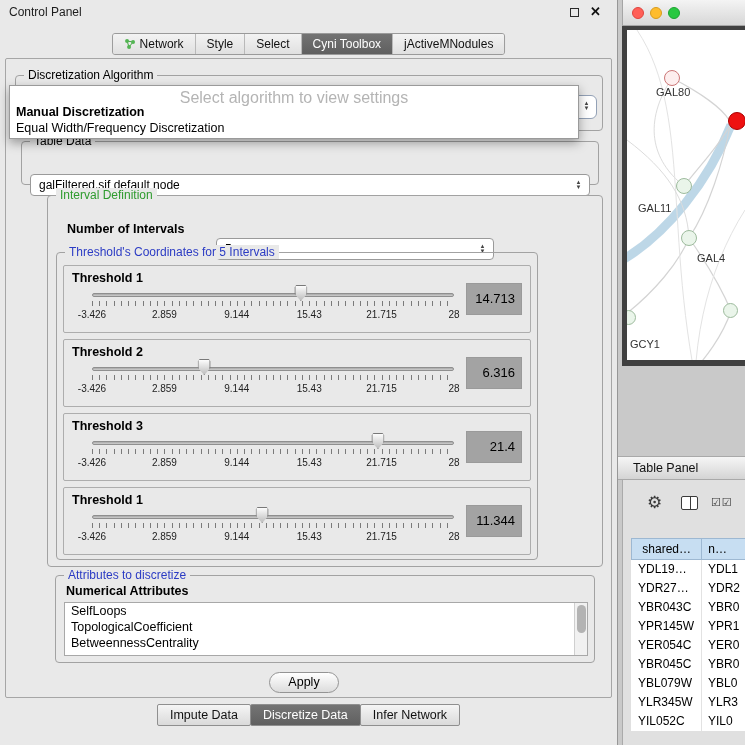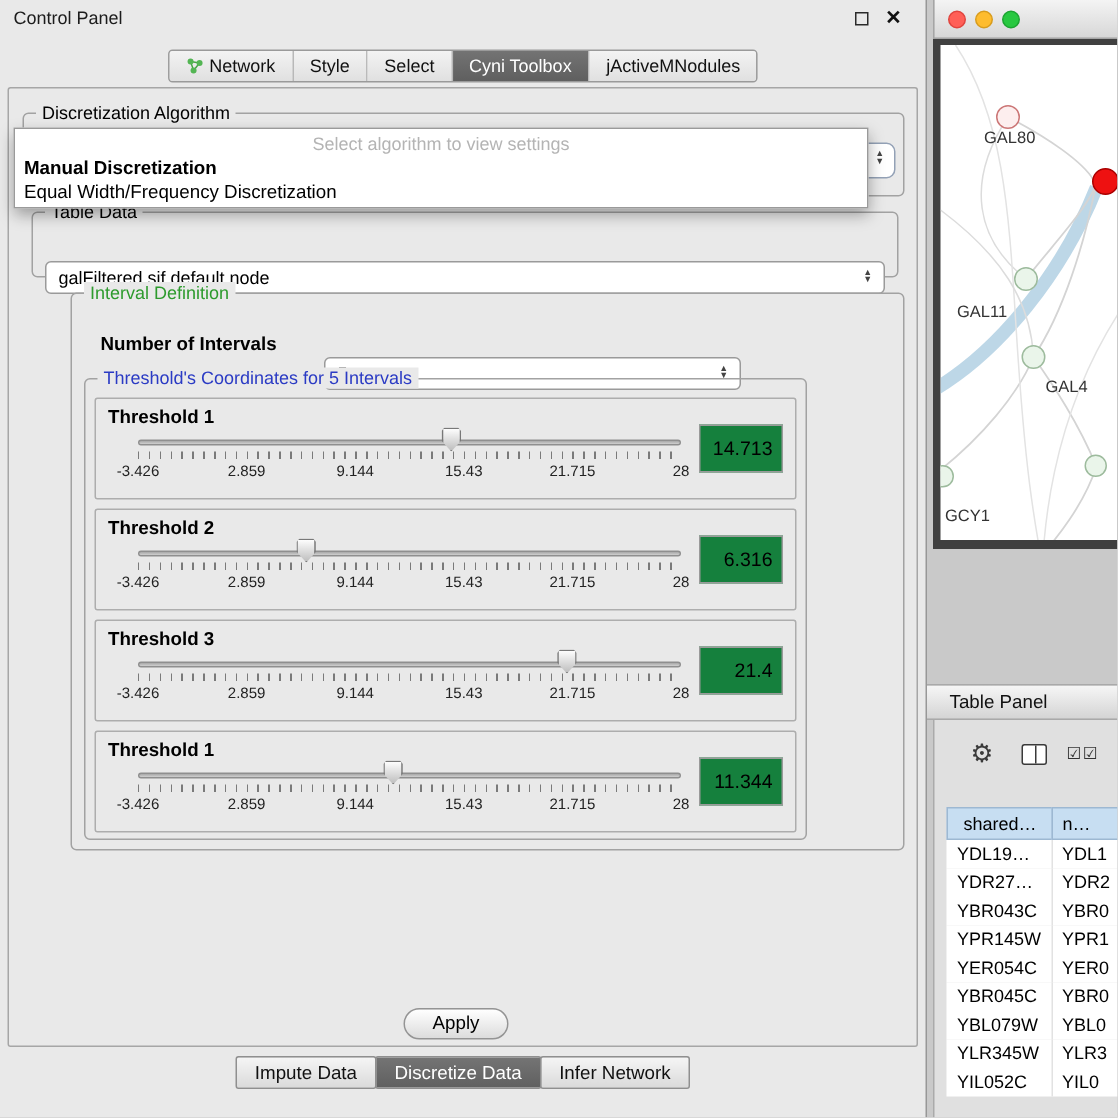--- a/index.html
+++ b/index.html
@@ -32,21 +32,21 @@
 
   
   .algo-group { left:9px; top:16px; width:588px; height:56px; }
   .combo-fragment { position:absolute; left:551px; top:36px; width:40px; height:24px;
     background:#fff; border:1px solid #93a1b6; border-radius:6px; }
   .combo-fragment .stepper { right:3px; }
 
   
   .popup { position:absolute; left:3px; top:26px; width:570px; height:54px; background:#fff;
     border:1px solid #9a9a9a; box-shadow:0 4px 10px rgba(0,0,0,.35); z-index:20; }
-  .popup-placeholder { position:absolute; left:0; top:3px; width:100%; text-align:center; font-size:12px; color:#b4b4b4; }
+  .popup-placeholder { position:absolute; left:0; top:3px; width:100%; text-align:center; font-size:16px; color:#b4b4b4; }
   .popup-item { position:absolute; left:6px; font-size:12.5px; color:#000; white-space:nowrap; }
   .popup-item.bold { font-weight:bold; top:19px; }
   .popup-item.plain { top:35px; }
 
   
   .tabledata-group { left:15px; top:82px; width:578px; height:44px; }
   .combo { position:relative; height:22px; background:#fff; border:1px solid #9a9a9a; border-radius:4px;
     font-size:12px; color:#000; line-height:20px; padding-left:8px;margin-top:20px; }
   .tabledata-combo { position:absolute; left:8px; top:12px; width:560px; }
   .stepper { position:absolute; right:4px; top:2px; width:13px; height:16px; display:flex; flex-direction:column; align-items:center; justify-content:center; color:#444; }
@@ -64,21 +64,21 @@
   .slider-track { position:absolute; left:28px; top:27px; width:362px; height:4px;
     background:linear-gradient(#a8a8a8,#cfcfcf); border:1px solid #8f8f8f; border-radius:2px; }
   .slider-ticks { position:absolute; left:28px; top:35px; width:362px; height:5px;
     background:repeating-linear-gradient(90deg,#7a7a7a 0 1px,transparent 1px 7.24px); }
   .tick-labels { position:absolute; left:28px; top:43px; width:362px; height:12px; }
   .tick-label { position:absolute; transform:translateX(-50%); font-size:10px; color:#222; white-space:nowrap; }
   .slider-thumb { position:absolute; top:19px; width:13px; height:16px; transform:translateX(-50%);
     background:linear-gradient(#fdfdfd,#bfbfbf); border:1px solid #787878;
     clip-path:polygon(15% 0,85% 0,100% 15%,100% 55%,50% 100%,0 55%,0 15%); z-index:2; }
   .slider-wrap { position:absolute; left:0; top:0; width:100%; height:100%; }
-  .value-box { position:absolute; left:402px; top:17px; width:56px; height:32px; background:#15803d;
+  .value-box { position:absolute; left:402px; top:17px; width:56px; height:32px; background:#a3a3a3;
     border:1px solid #9a9a9a; font-size:13px; color:#000; text-align:right; line-height:30px; padding-right:6px; }
 
   
   .attr-group { left:49px; top:516px; width:540px; height:88px; }
   .attr-title { position:absolute; left:10px; top:8px; font-size:12.5px; font-weight:bold; color:#000; }
   .attr-list { position:absolute; left:8px; top:26px; width:524px; height:54px; background:#fff; border:1px solid #a8a8a8; overflow:hidden; }
   .list-item { font-size:12.5px; color:#000; line-height:16px; padding-left:6px; white-space:nowrap; }
   .attr-scrollbar { position:absolute; right:0; top:0; width:13px; height:100%; background:#f1f1f1; border-left:1px solid #cfcfcf; }
   .attr-scroll-thumb { position:absolute; left:1.5px; top:2px; width:9px; height:28px; background:#b3b3b3; border-radius:5px; }
 
@@ -273,20 +273,34 @@
                   <span class="tick-label" style="left: 80%;">21.715</span>
                   <span class="tick-label" style="left: 100%;">28</span>
                 </div>
               <div class="slider-thumb" style="margin-left: 0px; left: 198.14px;"></div>
             </div>
             <div class="value-box">11.344</div>
           </div>
         </div>
       </div>
 
+      <div class="group attr-group">
+        <span class="group-label blue">Attributes to discretize</span>
+        <span class="attr-title">Numerical Attributes</span>
+        <div class="attr-list">
+          <div>
+              <div class="list-item">SelfLoops</div>
+              <div class="list-item">TopologicalCoefficient</div>
+              <div class="list-item">BetweennessCentrality</div>
+            </div>
+          <div class="attr-scrollbar">
+            <div class="attr-scroll-thumb"></div>
+          </div>
+        </div>
+      </div>
 
       <div class="apply-btn">Apply</div>
     </div>
 
     <div class="bottom-tabs">
       <div class="btab">Impute Data</div>
       <div class="btab selected">Discretize Data</div>
       <div class="btab">Infer Network</div>
     </div>
   </section>

